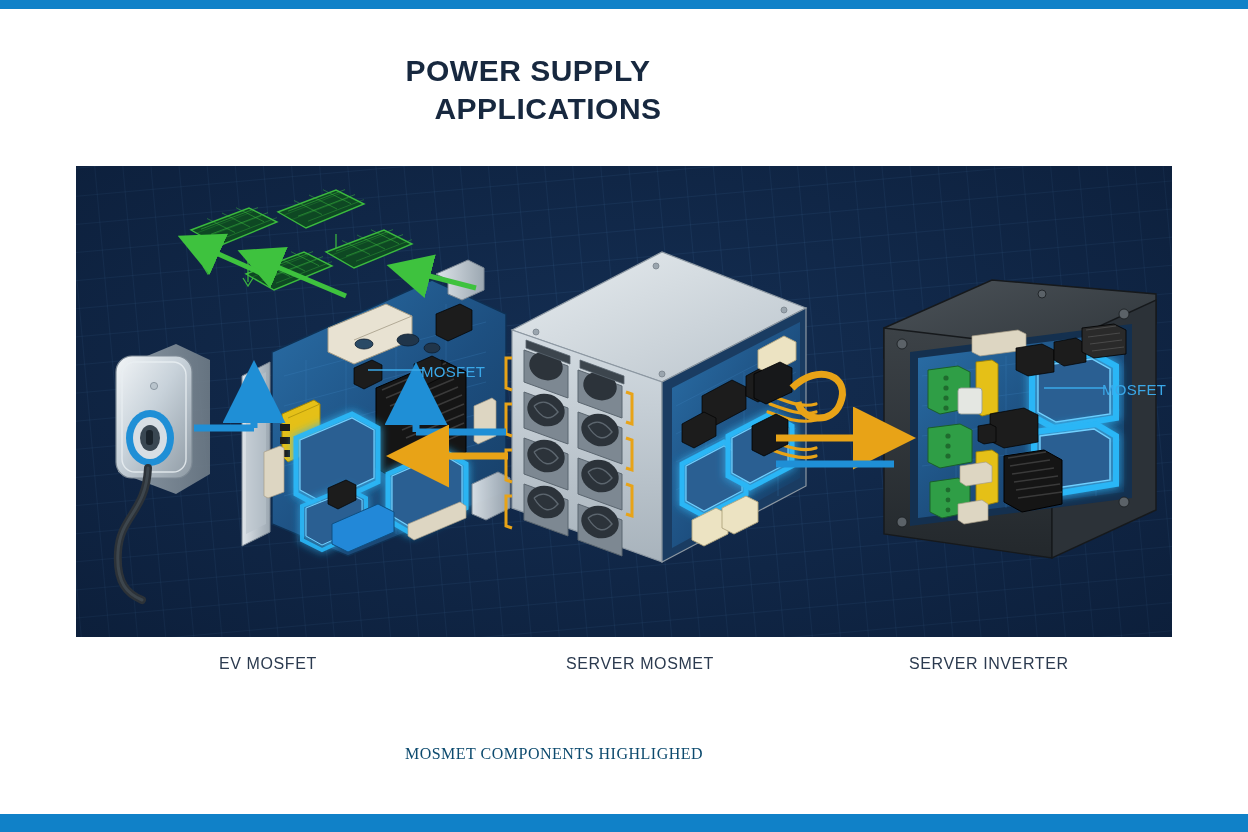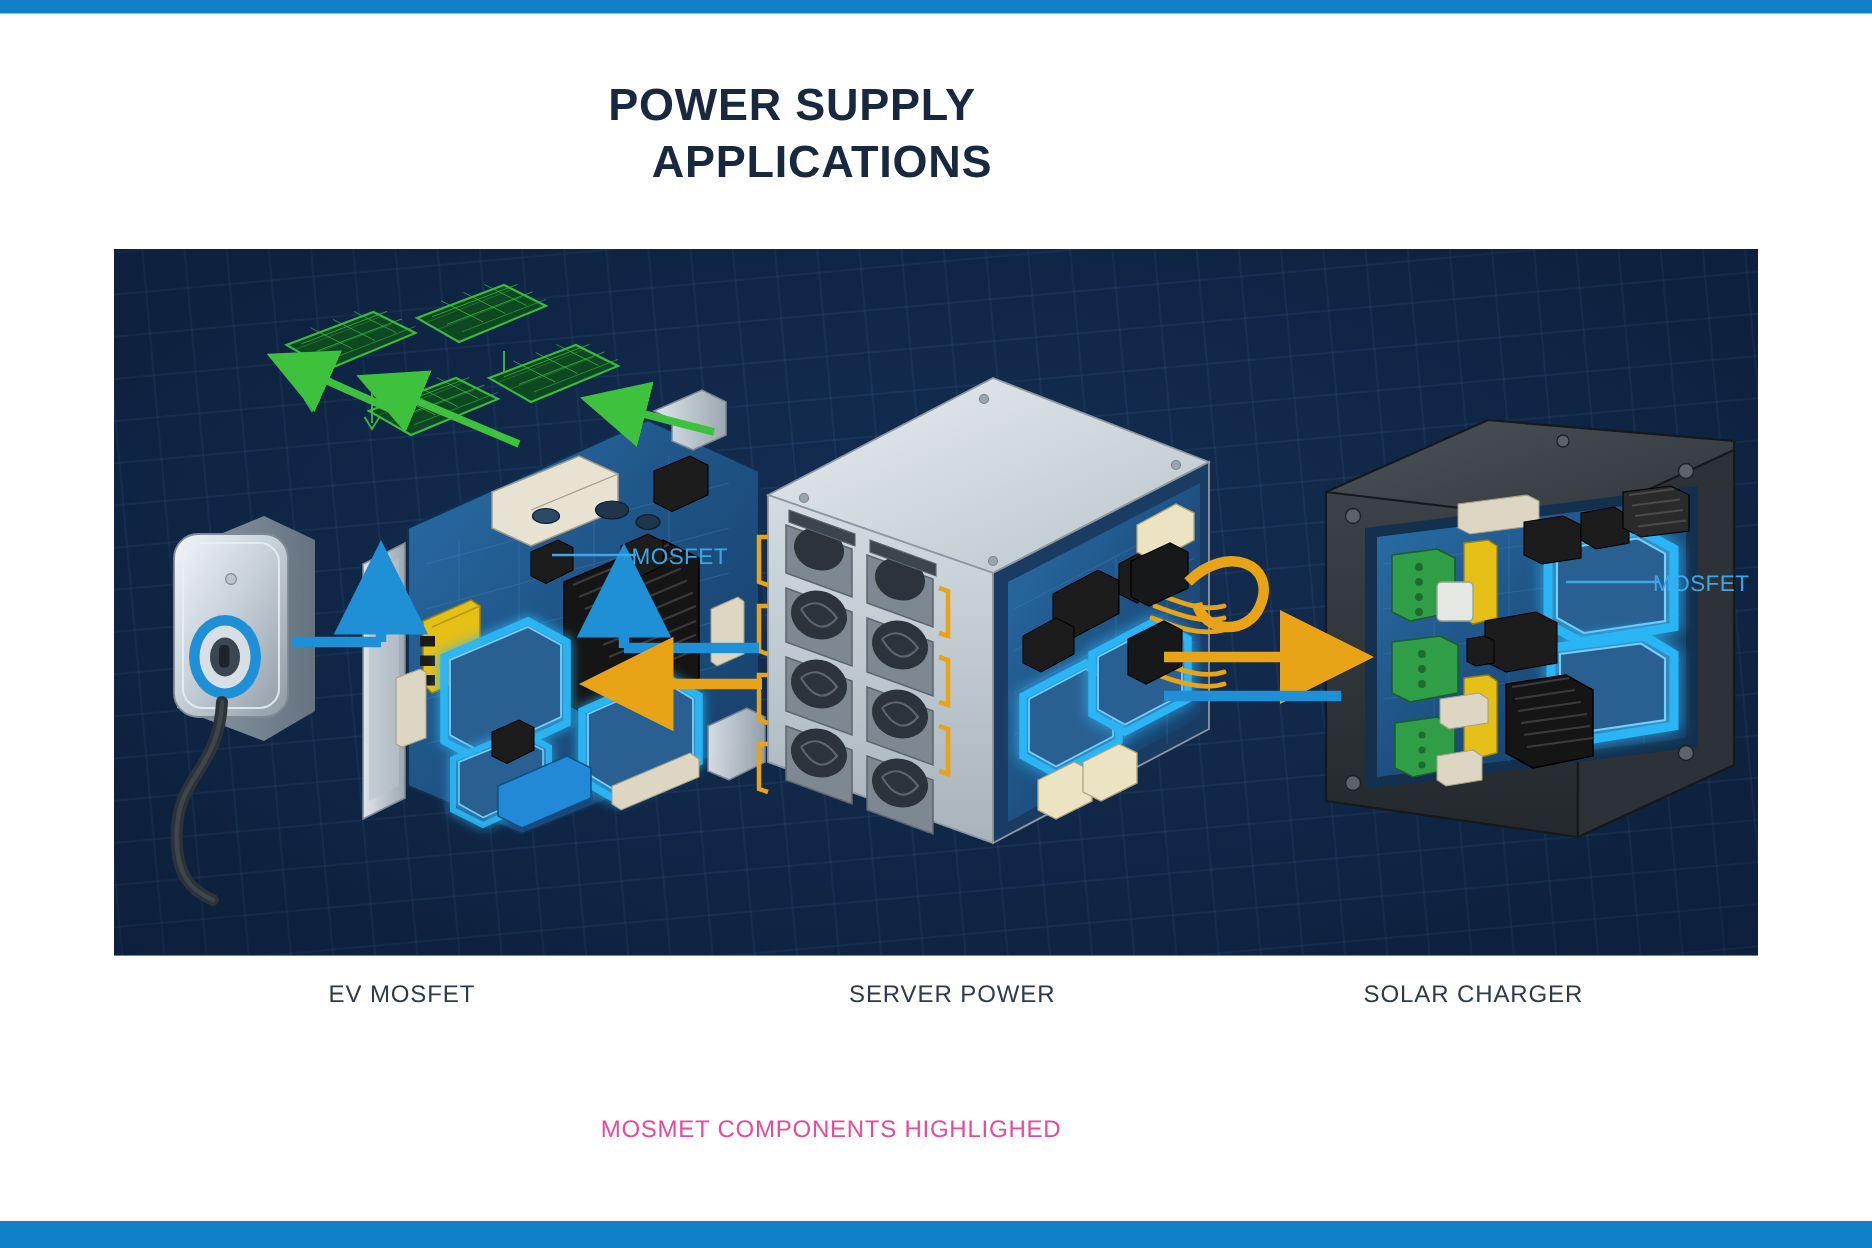--- a/index.html
+++ b/index.html
@@ -110,23 +110,24 @@
     white-space: nowrap;
   }
   .cat-0 { left: 143px; top: 0; }
   .cat-1 { left: 490px; top: 0; }
   .cat-2 { left: 833px; top: 0; }
 
   .footer-caption {
     position: absolute;
     top: 745px; left: 0; width: 1108px;
     text-align: center;
-    color: #ec4899;
+    color: #0c4a6e;
     font-size: 16px;
     letter-spacing: 0.5px;
+    font-family: Liberation Serif, serif;
   }
 </style>
 </head>
 <body>
 
 <div class="top-band"></div>
 
 <div class="page-title">
   <span>POWER SUPPLY</span>
   <span class="l2">APPLICATIONS</span>
@@ -613,19 +614,19 @@
       </svg>
     </div>
 
     <div class="callout callout-1">MOSFET</div>
     <div class="callout callout-2">MOSFET</div>
   </div>
 </div>
 
 <div class="labels-row">
   <div class="cat-label cat-0">EV MOSFET</div>
-  <div class="cat-label cat-1">SERVER POWER</div>
-  <div class="cat-label cat-2">SOLAR CHARGER</div>
+  <div class="cat-label cat-1">SERVER MOSMET</div>
+  <div class="cat-label cat-2">SERVER INVERTER</div>
 </div>
 
 <div class="footer-caption">MOSMET COMPONENTS HIGHLIGHED</div>
 
 <div class="bottom-band"></div>
 
 </body></html>

